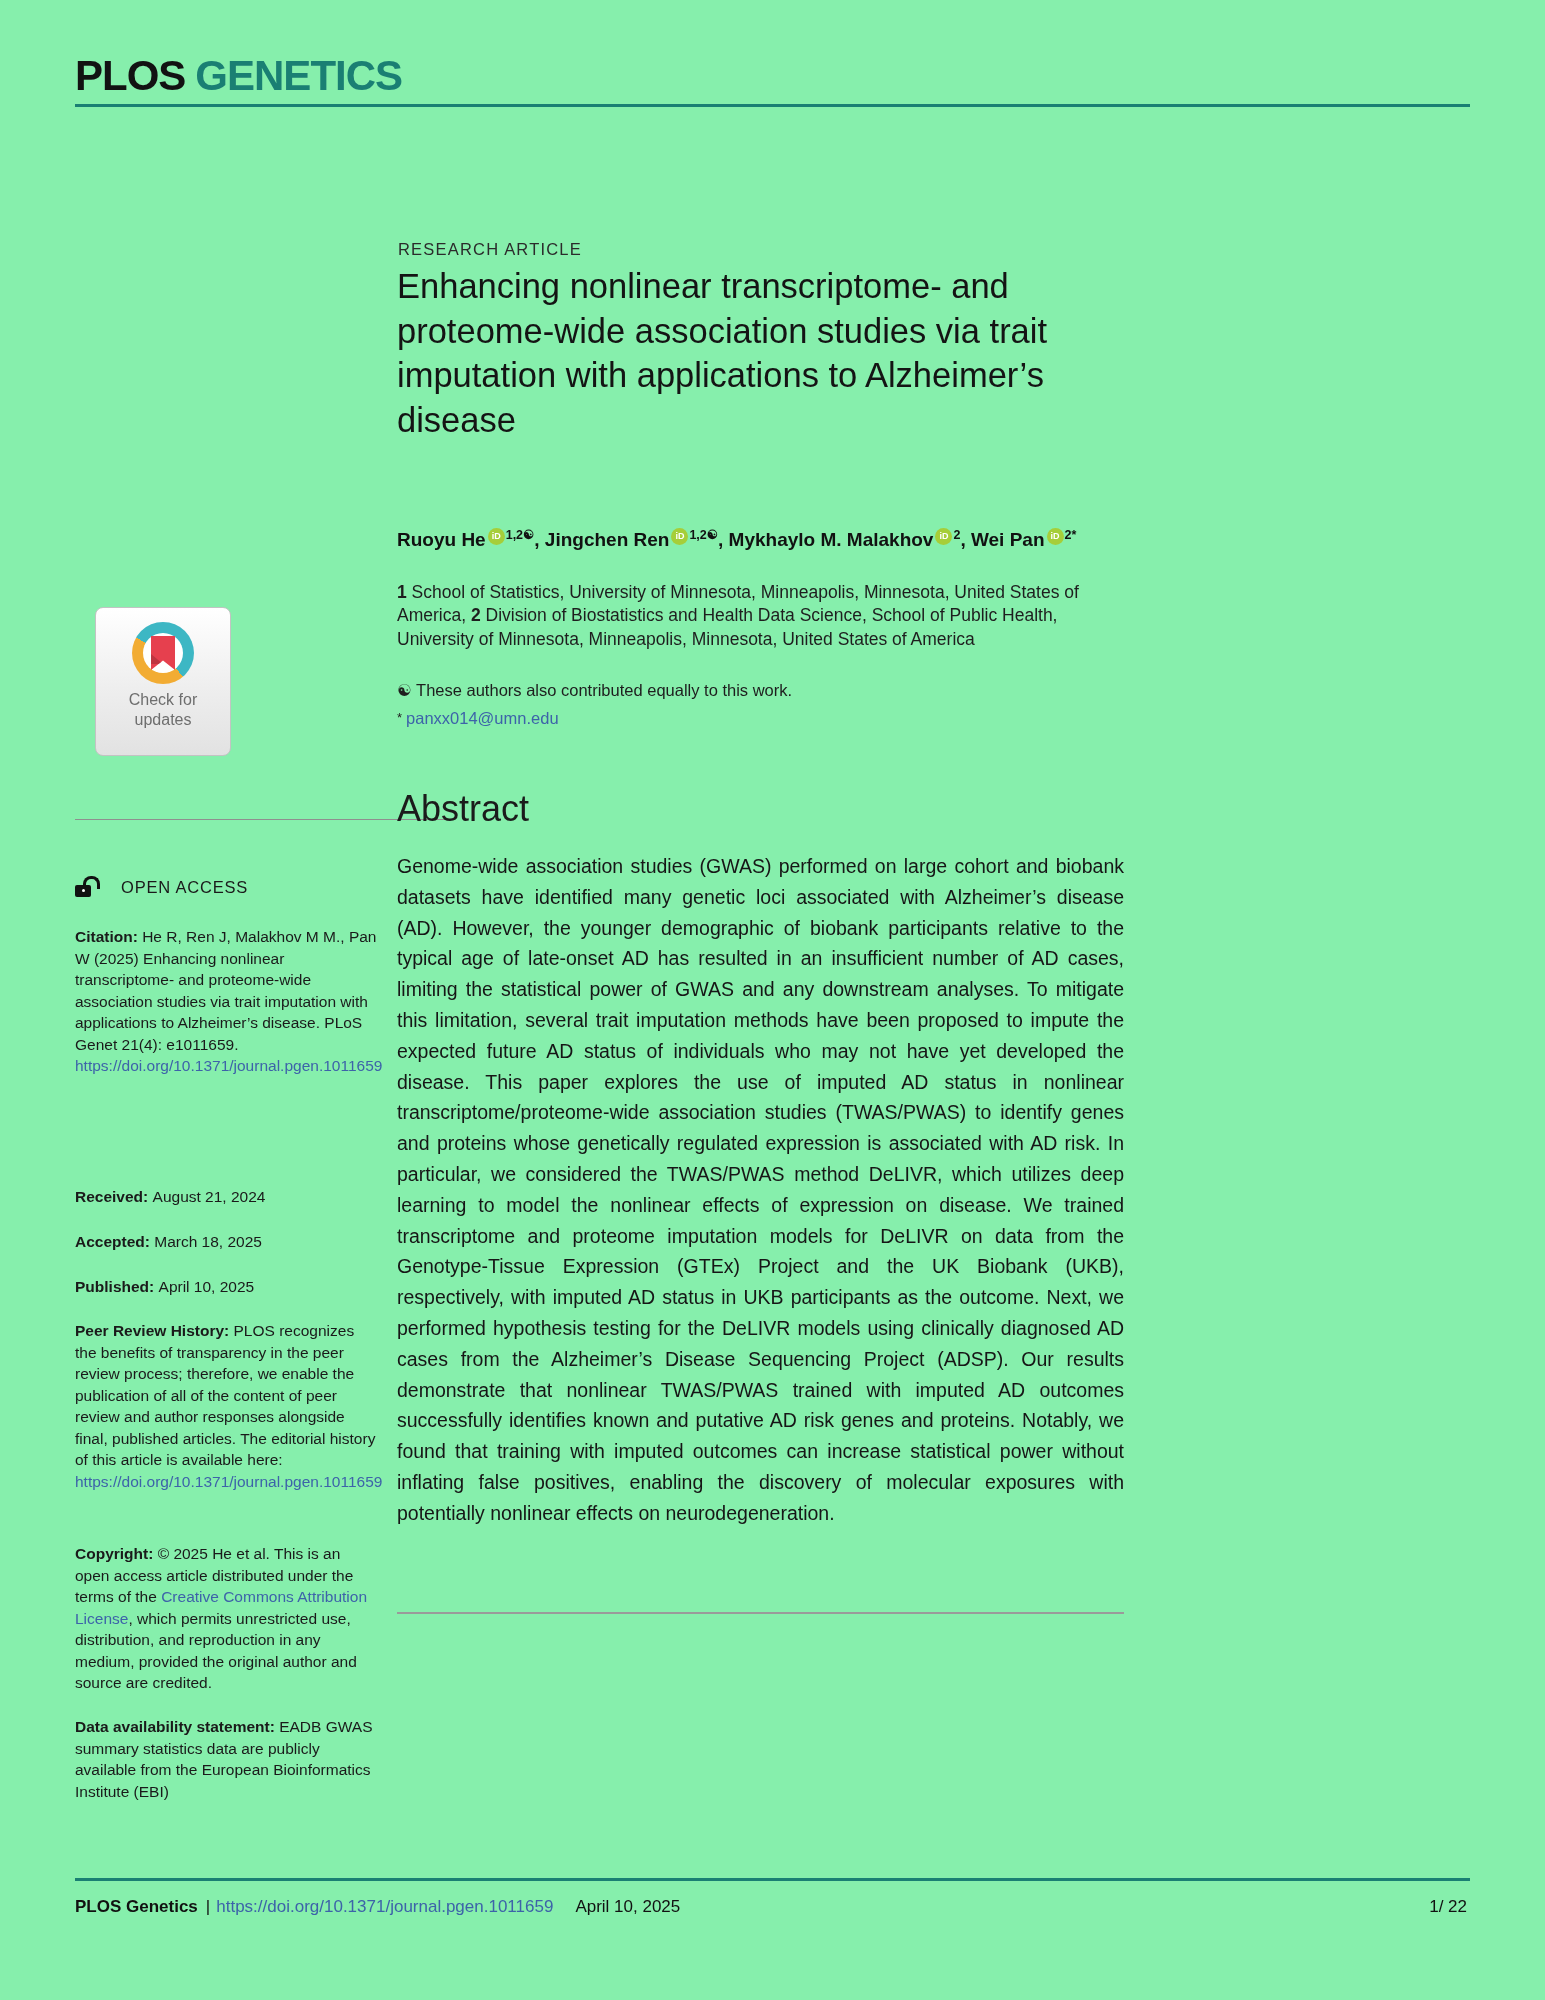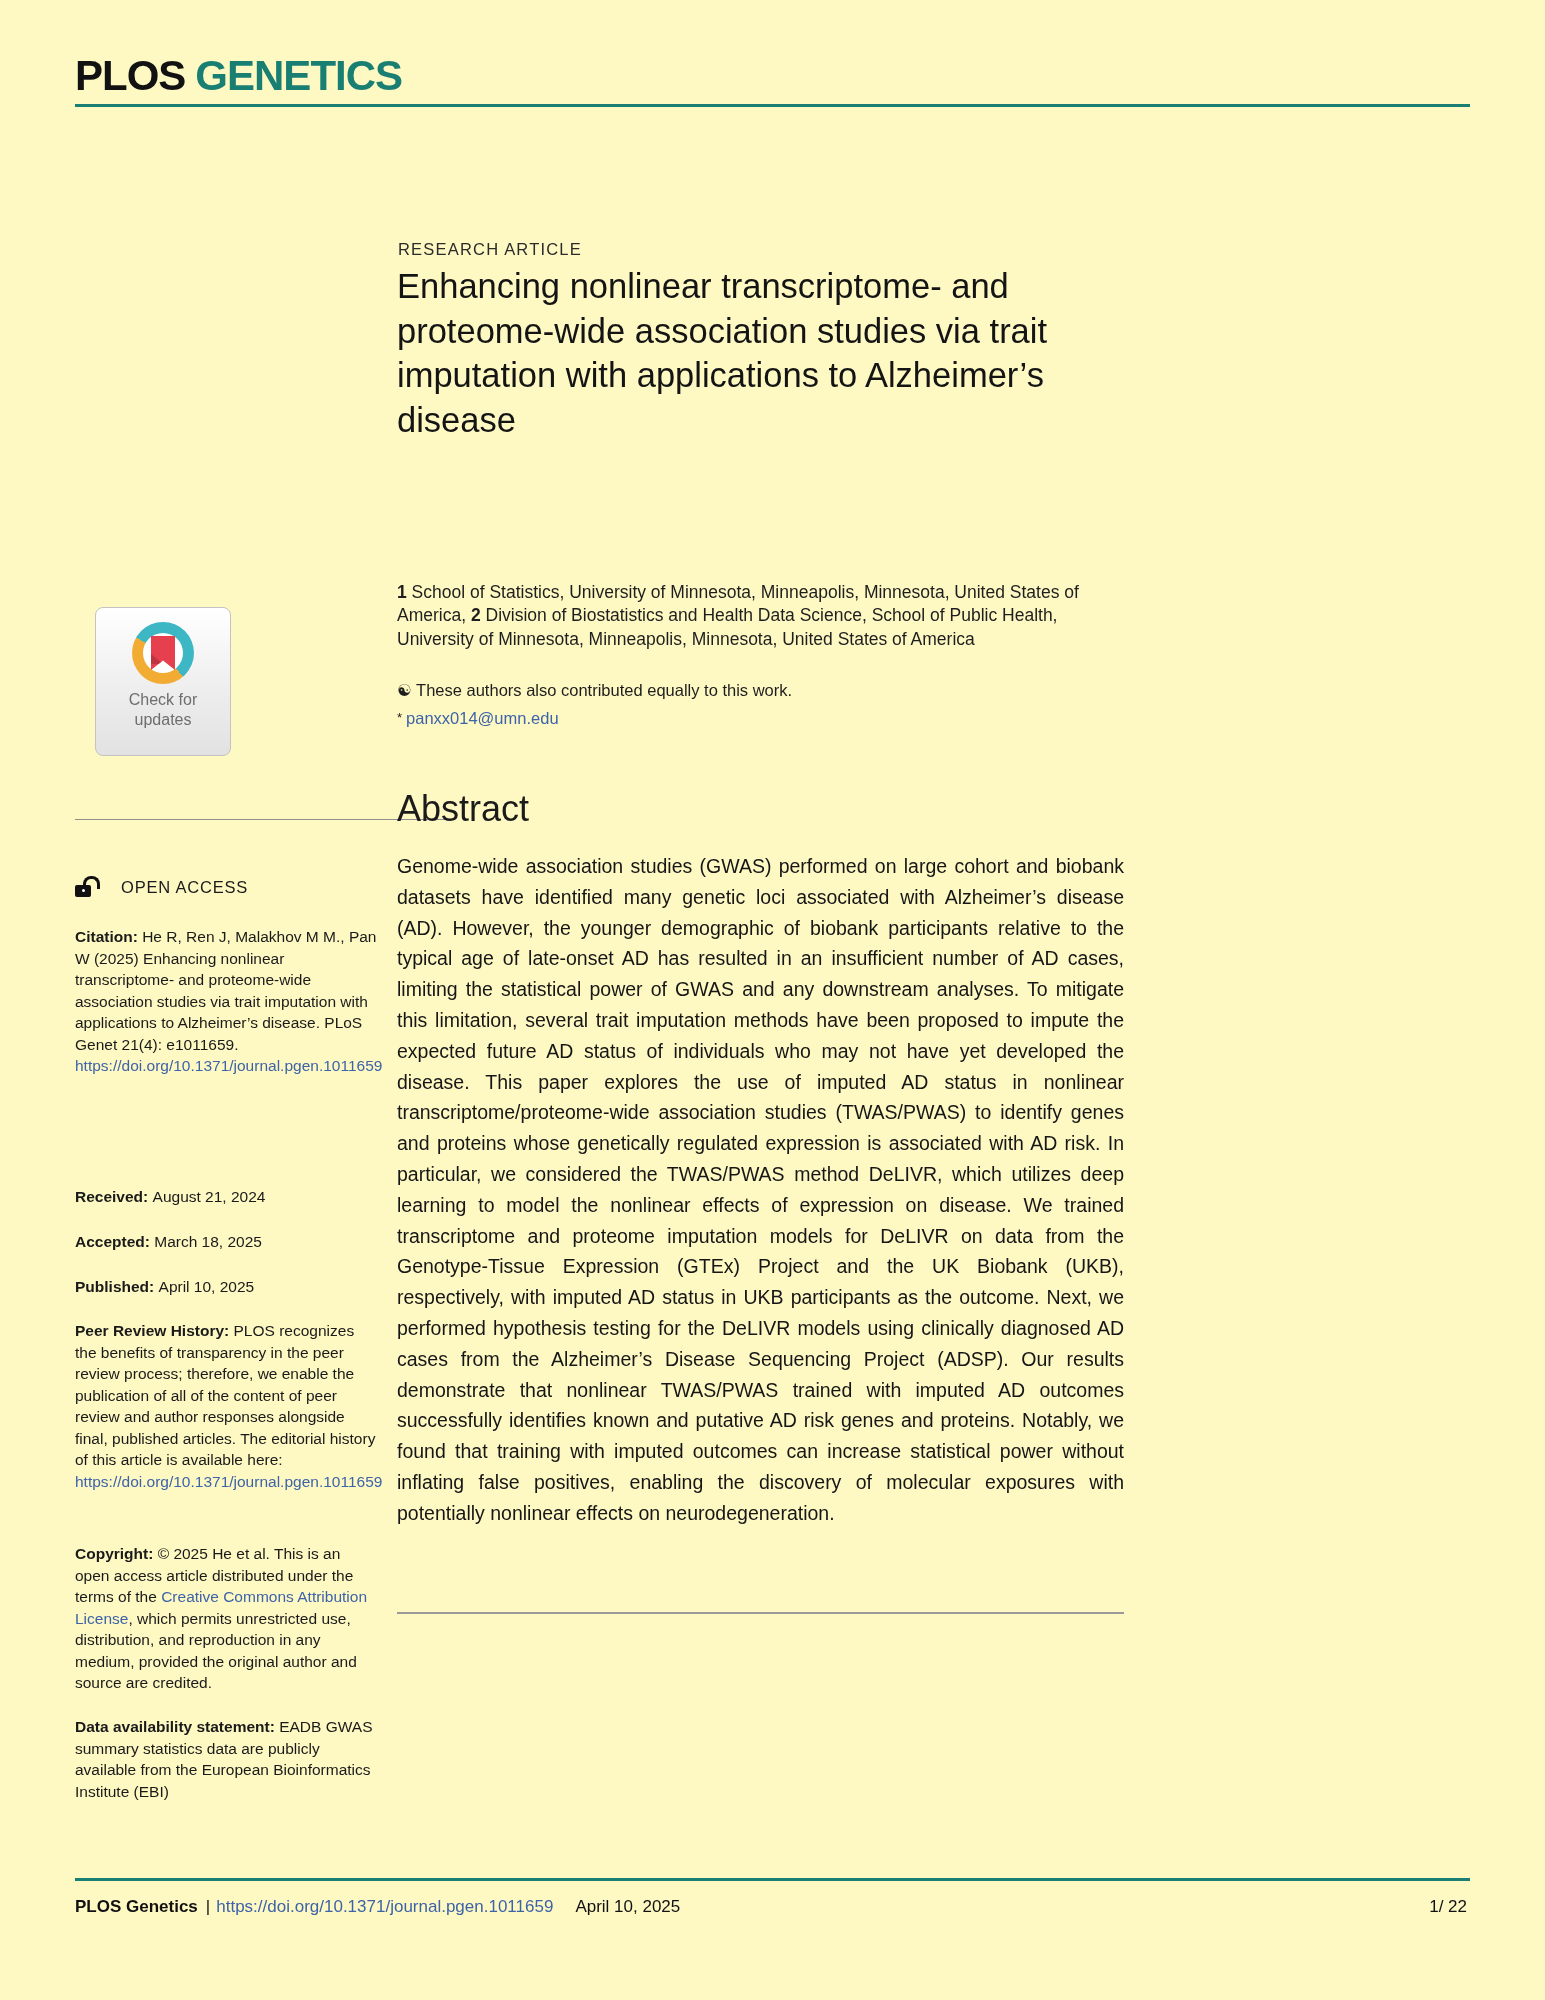--- a/index.html
+++ b/index.html
@@ -1,20 +1,20 @@
 <!DOCTYPE html>
 <html style="--teal: #1a7f73; --link: #3d63a9; --orcid: #a6ce39;"><head>
 <meta charset="utf-8">
 <style>
   :root{
     --teal:#1a7f73; --link:#3d63a9; --orcid:#a6ce39; --ink:#1c1c1c;
   }
   html,body{margin:0;padding:0;background:#888;}
   .page{
-    position:relative; width:1545px; height:2000px; background:#fef9c3;
+    position:relative; width:1545px; height:2000px; background:#86efac;
     font-family:"Liberation Sans", sans-serif; color:var(--ink);
     margin:0 auto; overflow:hidden;
   }
   
   .logo{position:absolute; left:75px; top:52px; font-size:42px; font-weight:700; letter-spacing:-1px; white-space:nowrap;}
   .logo .plos{color:#121212;}
   .logo .journal{color:var(--teal); margin-left:10px;}
   .rule-teal-top{position:absolute; left:75px; top:104px; width:1395px; height:3px; background:var(--teal);}
 
   
@@ -83,20 +83,21 @@
     </div>
     <div class="badge-text">
       <div>Check for</div>
       <div>updates</div>
     </div>
   </div>
 
   <div class="kicker">RESEARCH ARTICLE</div>
   <h1 class="title" style="margin:0">Enhancing nonlinear transcriptome- and proteome-wide association studies via trait imputation with applications to Alzheimer’s disease</h1>
 
+  <div class="authors">Ruoyu He<span class="orcid">iD</span><sup class="au-sup">1,2☯</sup>, Jingchen Ren<span class="orcid">iD</span><sup class="au-sup">1,2☯</sup>, Mykhaylo M. Malakhov<span class="orcid">iD</span><sup class="au-sup">2</sup>, Wei Pan<span class="orcid">iD</span><sup class="au-sup">2*</sup></div>
 
   <div class="affiliations"><b>1 </b>School of Statistics, University of Minnesota, Minneapolis, Minnesota, United States of America, <b>2 </b>Division of Biostatistics and Health Data Science, School of Public Health, University of Minnesota, Minneapolis, Minnesota, United States of America</div>
 
   <div class="equal-note">☯ These authors also contributed equally to this work.</div>
   <div class="corresp">
     <span class="star">*</span><a class="lnk">panxx014@umn.edu</a>
   </div>
 
   <div class="divider-gray"></div>
   <h2 class="abstract-h" style="margin:0">Abstract</h2>

